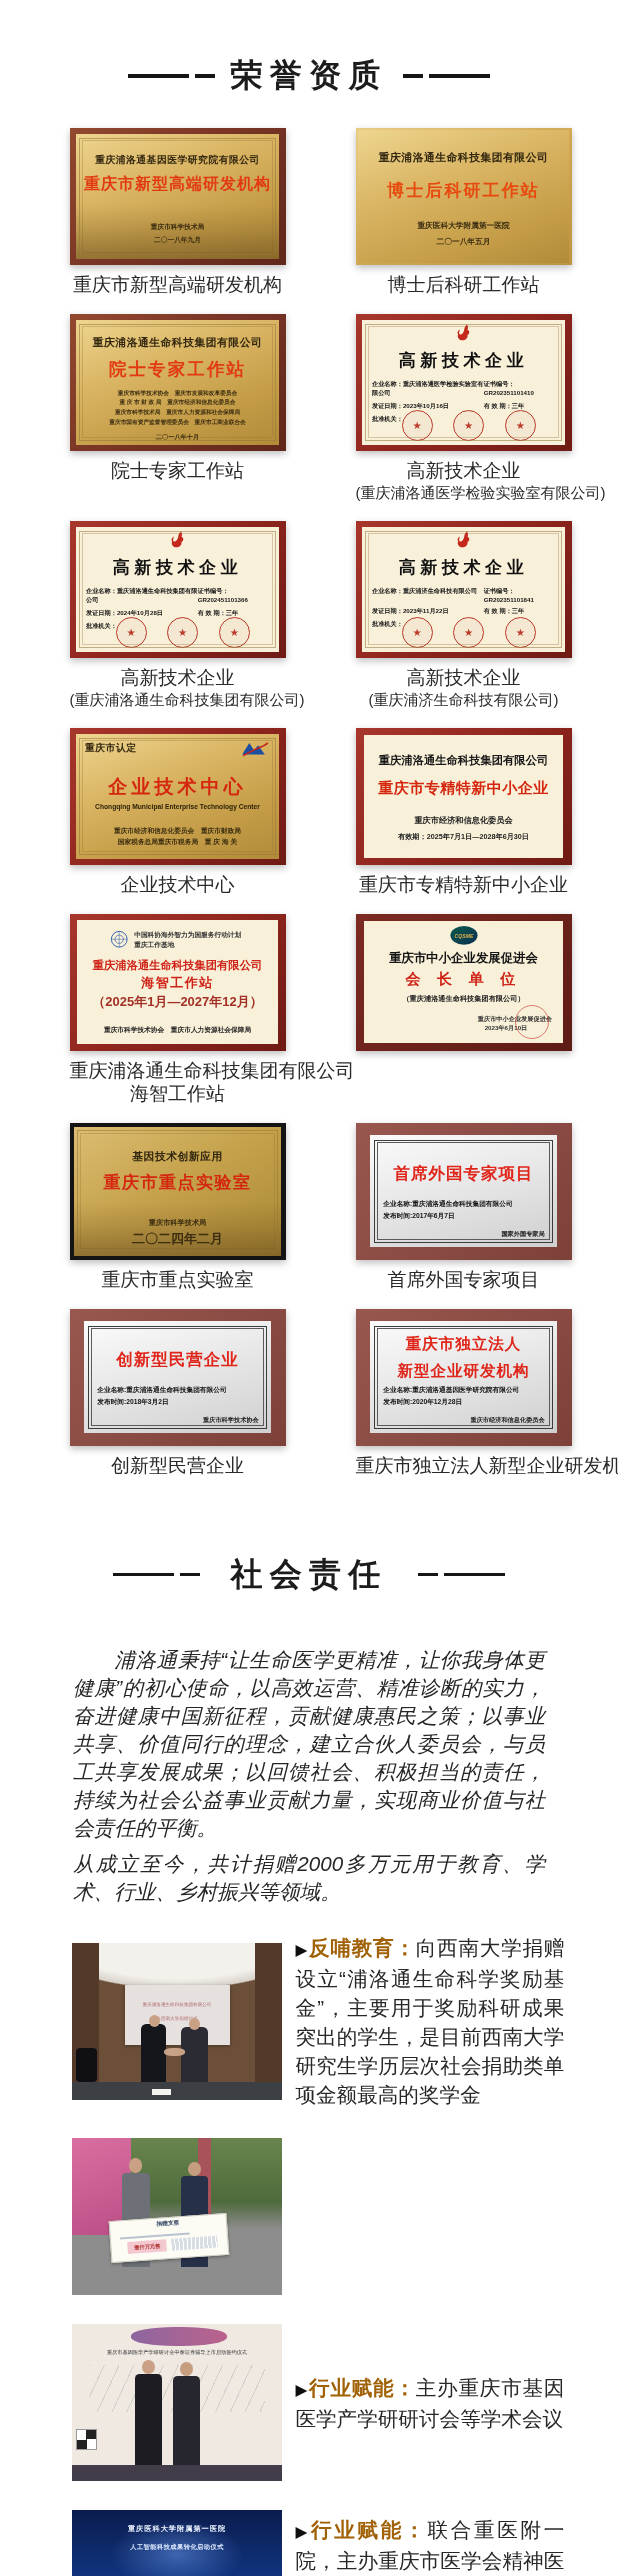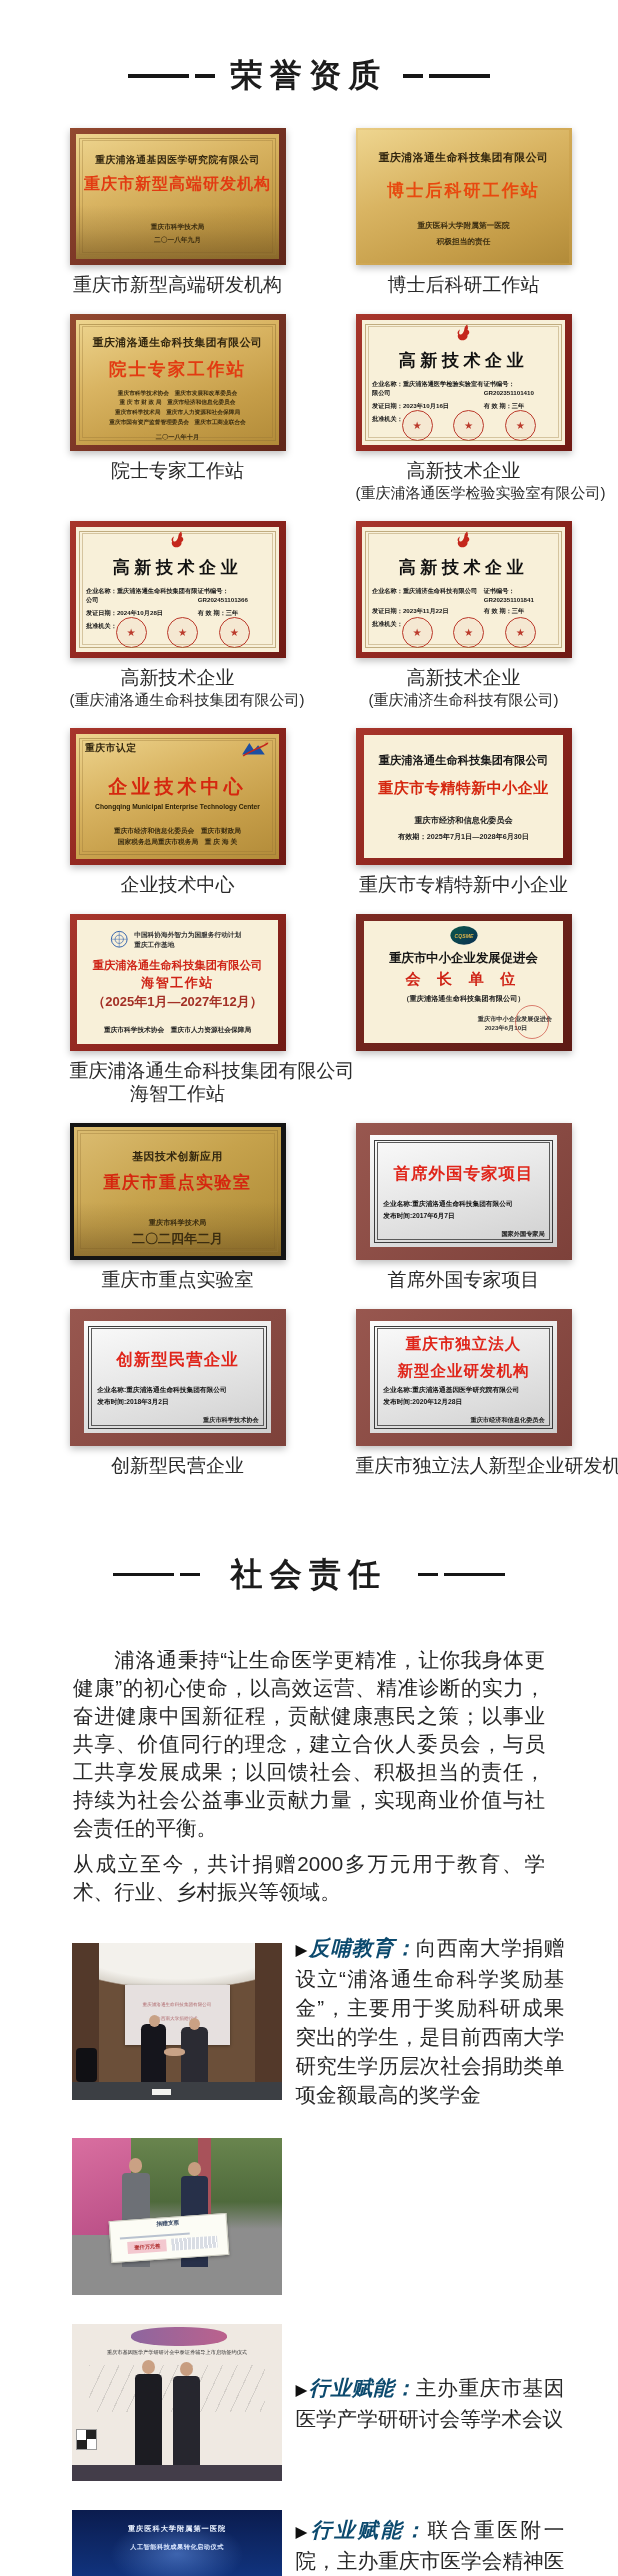--- a/index.html
+++ b/index.html
@@ -45,28 +45,28 @@
            background:linear-gradient(to top,rgba(96,70,28,.5),rgba(96,70,28,.18) 55%,rgba(96,70,28,0));}
   .ht-head{font-size:17px;font-weight:900;letter-spacing:4.6px;color:#111;}
   .kv{position:absolute;left:10.3px;right:7.2px;top:60px;font-size:6.2px;color:#161616;font-weight:bold;text-align:left;}
   .kv .row{display:flex;margin-bottom:4.1px;}
   .kv .c1{flex:1.5;}
   .kv .c2{flex:1;}
   .sealrow{position:absolute;left:15.5px;right:5.2px;bottom:4.1px;display:flex;justify-content:center;gap:20.6px;}
   .seal{width:29px;height:29px;border:1px solid #bb3a2c;border-radius:50%;color:#bb3a2c;
         display:flex;align-items:center;justify-content:center;font-size:10.3px;background:rgba(187,58,44,.04);}
   
-  .resp-para{width:472px;margin:8px auto;font-size:20.6px;line-height:28px;color:#262626;text-align:justify;}
+  .resp-para{width:472px;margin:8px auto;font-size:20.6px;line-height:28px;color:#262626;text-align:justify;font-style:italic;}
   .resp-para.p1{margin-top:34px;text-indent:2em;}
   .resp-para.p2{margin-top:8.2px;}
   #resp-items{margin-top:27px;}
   .resp-item{display:flex;align-items:center;gap:13.4px;margin:0 0 29px 72px;}
   .photo{width:210px;height:157px;flex:none;position:relative;overflow:hidden;background:#888;}
   .resp-text{width:269px;font-size:20.6px;line-height:29px;color:#272727;text-align:justify;}
-  .resp-tag{font-weight:bold;color:#0c4a6e;font-style:italic;}
+  .resp-tag{font-weight:bold;color:#a16207;}
   .bullet{font-size:15.5px;color:#0f0f0f;margin-right:1px;}
   .ph{position:absolute;box-sizing:border-box;}
 </style>
 </head>
 <body>
 
 <div class="page">
 
   <section>
     <div class="sec-head first">
@@ -89,21 +89,21 @@
             <div class="cap">
               <div class="cap-main">重庆市新型高端研发机构</div>
             </div>
           </div>
           <div class="honor-cell">
             <div class="pq" style="background: linear-gradient(150deg, rgb(233, 204, 131), rgb(211, 171, 87) 45%, rgb(189, 148, 64));">
               <div class="plate" style="inset: 2.1px; background: linear-gradient(160deg, rgb(238, 213, 143), rgb(217, 180, 98) 40%, rgb(197, 157, 72) 75%, rgb(178, 139, 57));">
                 <div class="abs ctr pq-co" style="top: 20.6px; font-size: 10.8px;">重庆浦洛通生命科技集团有限公司</div>
                 <div class="abs ctr pq-title" style="top: 49px; font-size: 17px; letter-spacing: 2.1px; color: rgb(232, 73, 15);">博士后科研工作站</div>
                 <div class="abs ctr pq-small" style="bottom: 32px; font-size: 7.7px;">重庆医科大学附属第一医院</div>
-                <div class="abs ctr pq-small" style="bottom: 15.5px; font-size: 7.7px;">积极担当的责任</div>
+                <div class="abs ctr pq-small" style="bottom: 15.5px; font-size: 7.7px;">二〇一八年五月</div>
               </div>
             </div>
             <div class="cap">
               <div class="cap-main">博士后科研工作站</div>
             </div>
           </div>
         </div>
         <div class="honor-row">
           <div class="honor-cell">
             <div class="pq wood">

